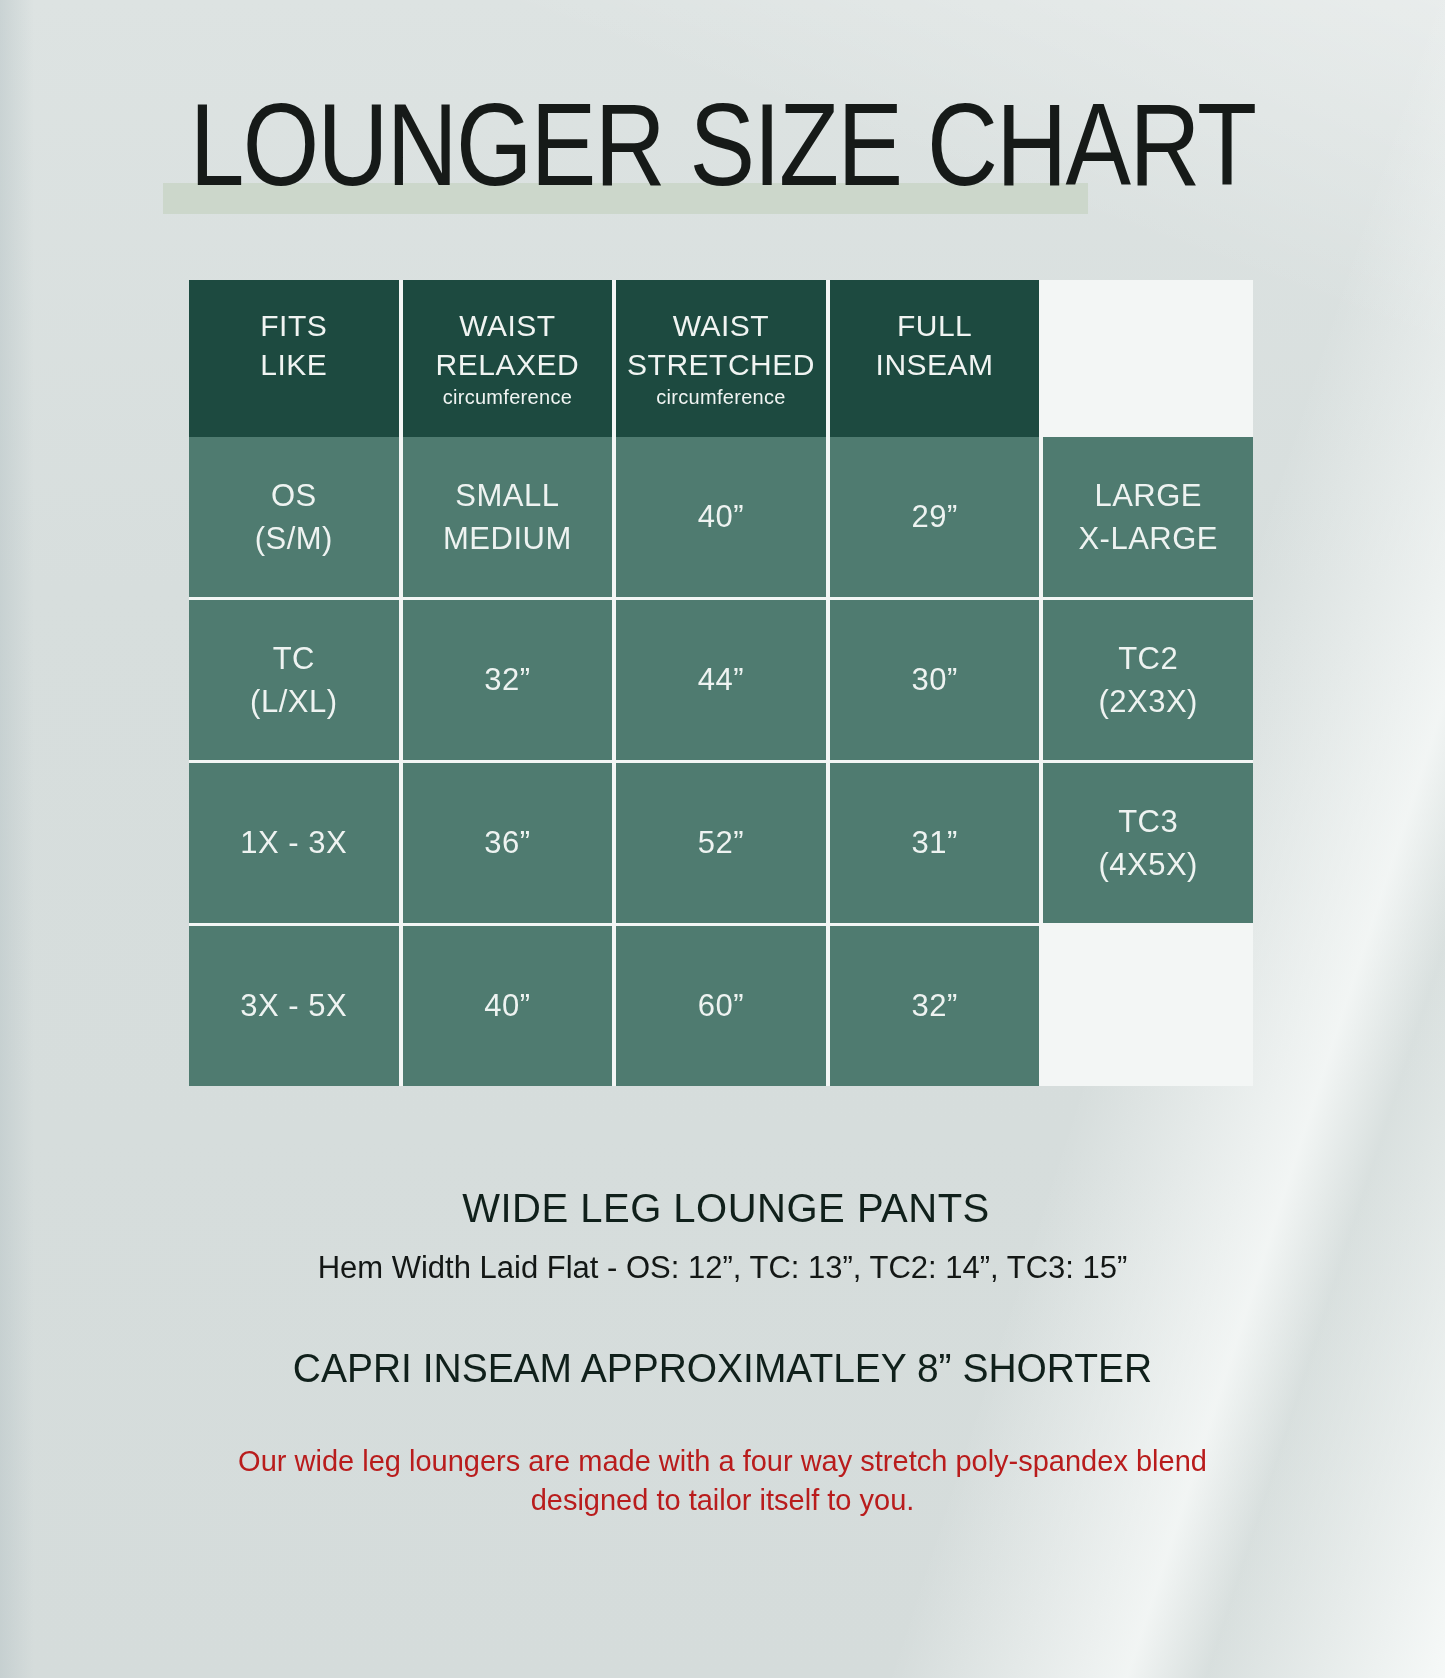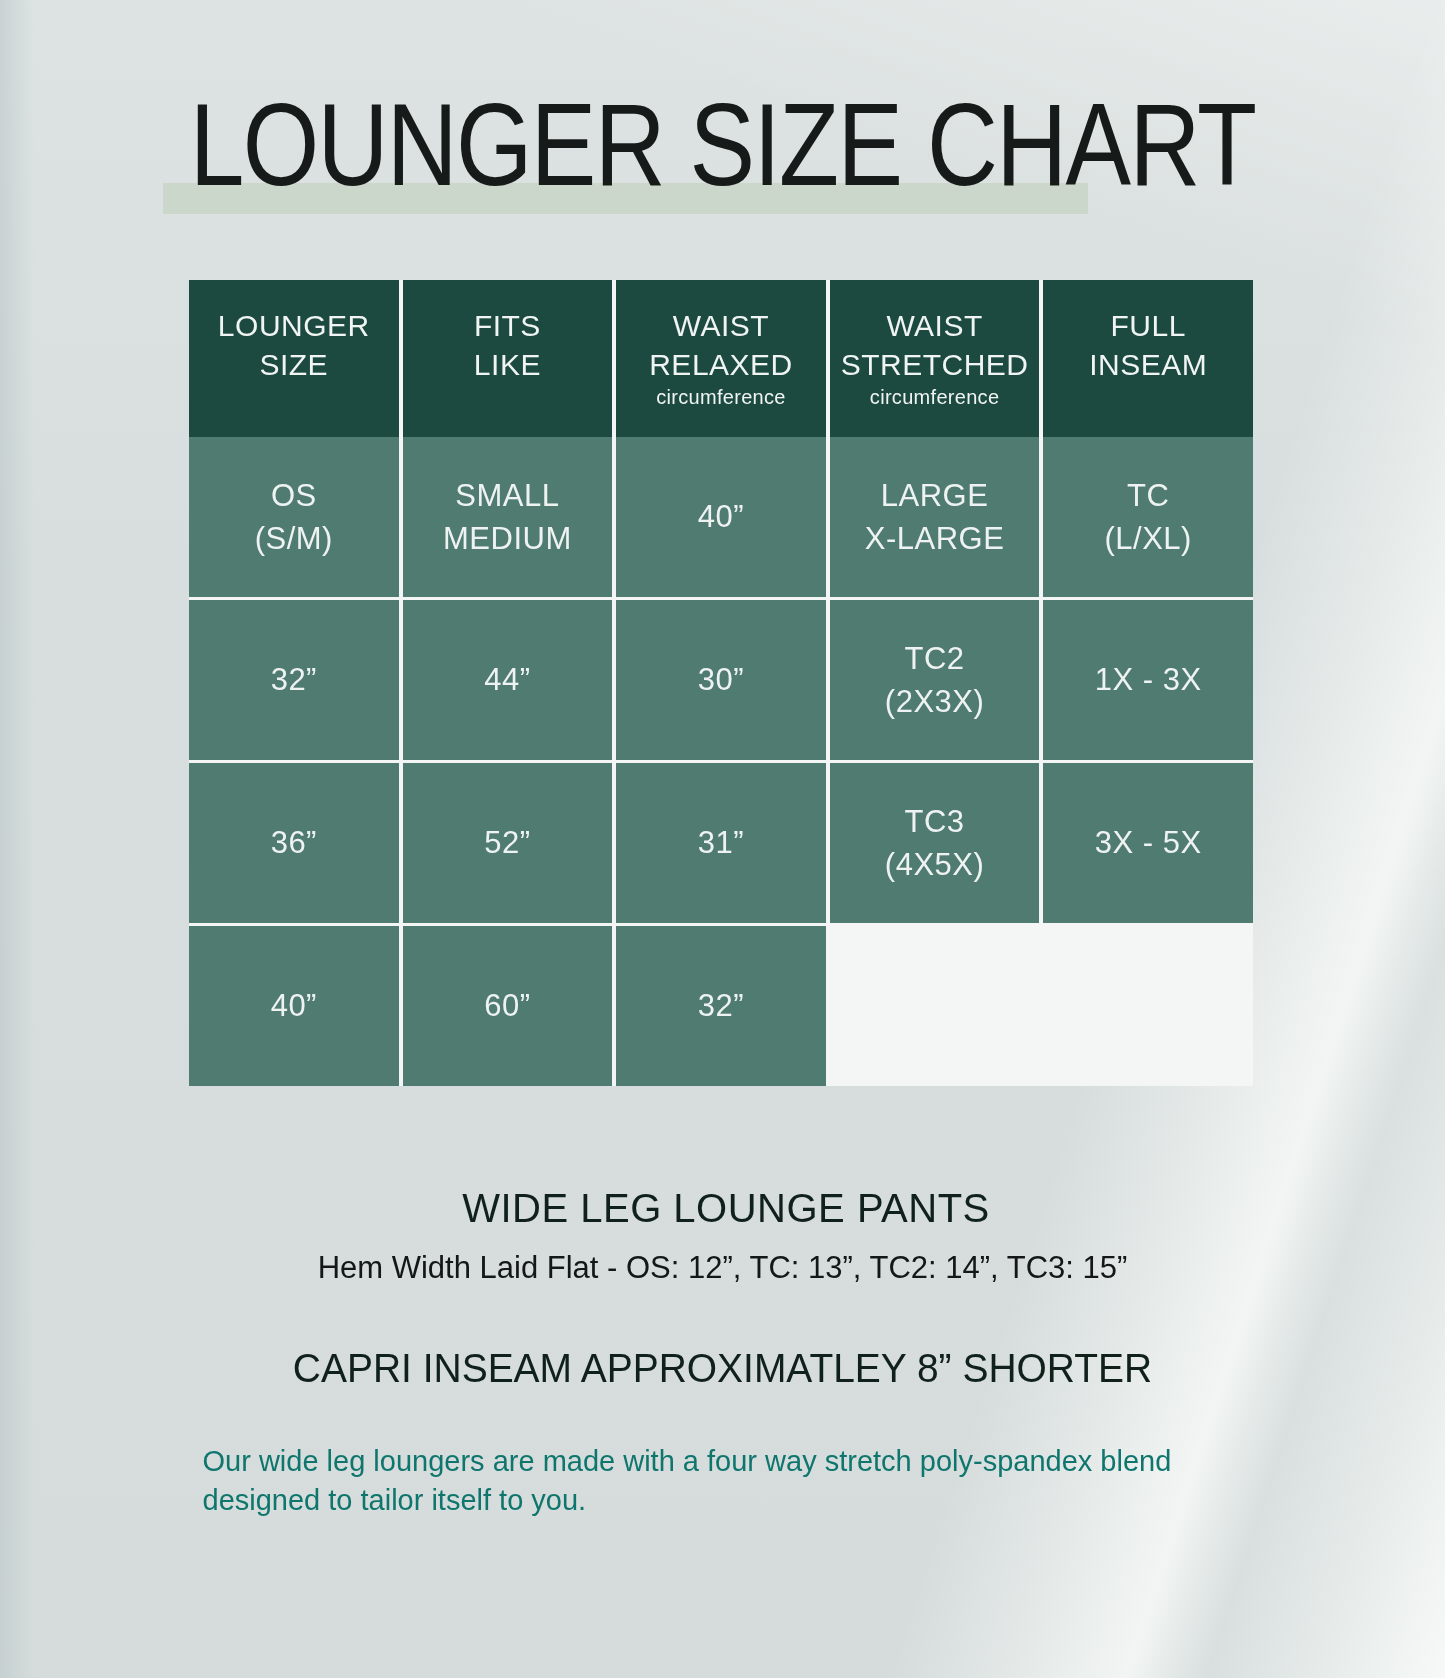--- a/index.html
+++ b/index.html
@@ -81,38 +81,33 @@
   }
   .capri-line {
     position:absolute; top:1345px; left:0; width:100%;
     text-align:center; font-size:41px; color:#10201b;
     transform:scaleX(0.95); transform-origin:50% 50%;
     white-space:nowrap;
   }
   .note {
     position:absolute; top:1442px; left:50%;
     width:1040px; transform:translateX(-50%);
-    text-align:left; font-size:29px; line-height:1.35; color:#0f766e;
+    text-align:center; font-size:29px; line-height:1.35; color:#b91c1c;
   }
 </style>
 </head>
 <body>
 
 <div class="bg"></div>
 
 <div class="title-highlight"></div>
 <h1 class="title">LOUNGER SIZE CHART</h1>
 
 <div class="size-table">
   <div class="thead">
-    <div class="th">
-      <span class="th-label">LOUNGER
-SIZE</span>
-      <span class="th-sub"></span>
-    </div>
     <div class="th">
       <span class="th-label">FITS
 LIKE</span>
       <span class="th-sub"></span>
     </div>
     <div class="th">
       <span class="th-label">WAIST
 RELAXED</span>
       <span class="th-sub">circumference</span>
     </div>
@@ -127,20 +122,21 @@
       <span class="th-sub"></span>
     </div>
   </div>
 
   <div class="tbody">
     <div class="td">OS
 (S/M)</div>
     <div class="td">SMALL
 MEDIUM</div>
     <div class="td">40”</div>
+    <div class="td">29”</div>
 
     <div class="td">LARGE
 X-LARGE</div>
     <div class="td">TC
 (L/XL)</div>
     <div class="td">32”</div>
     <div class="td">44”</div>
     <div class="td">30”</div>
 
     <div class="td">TC2

